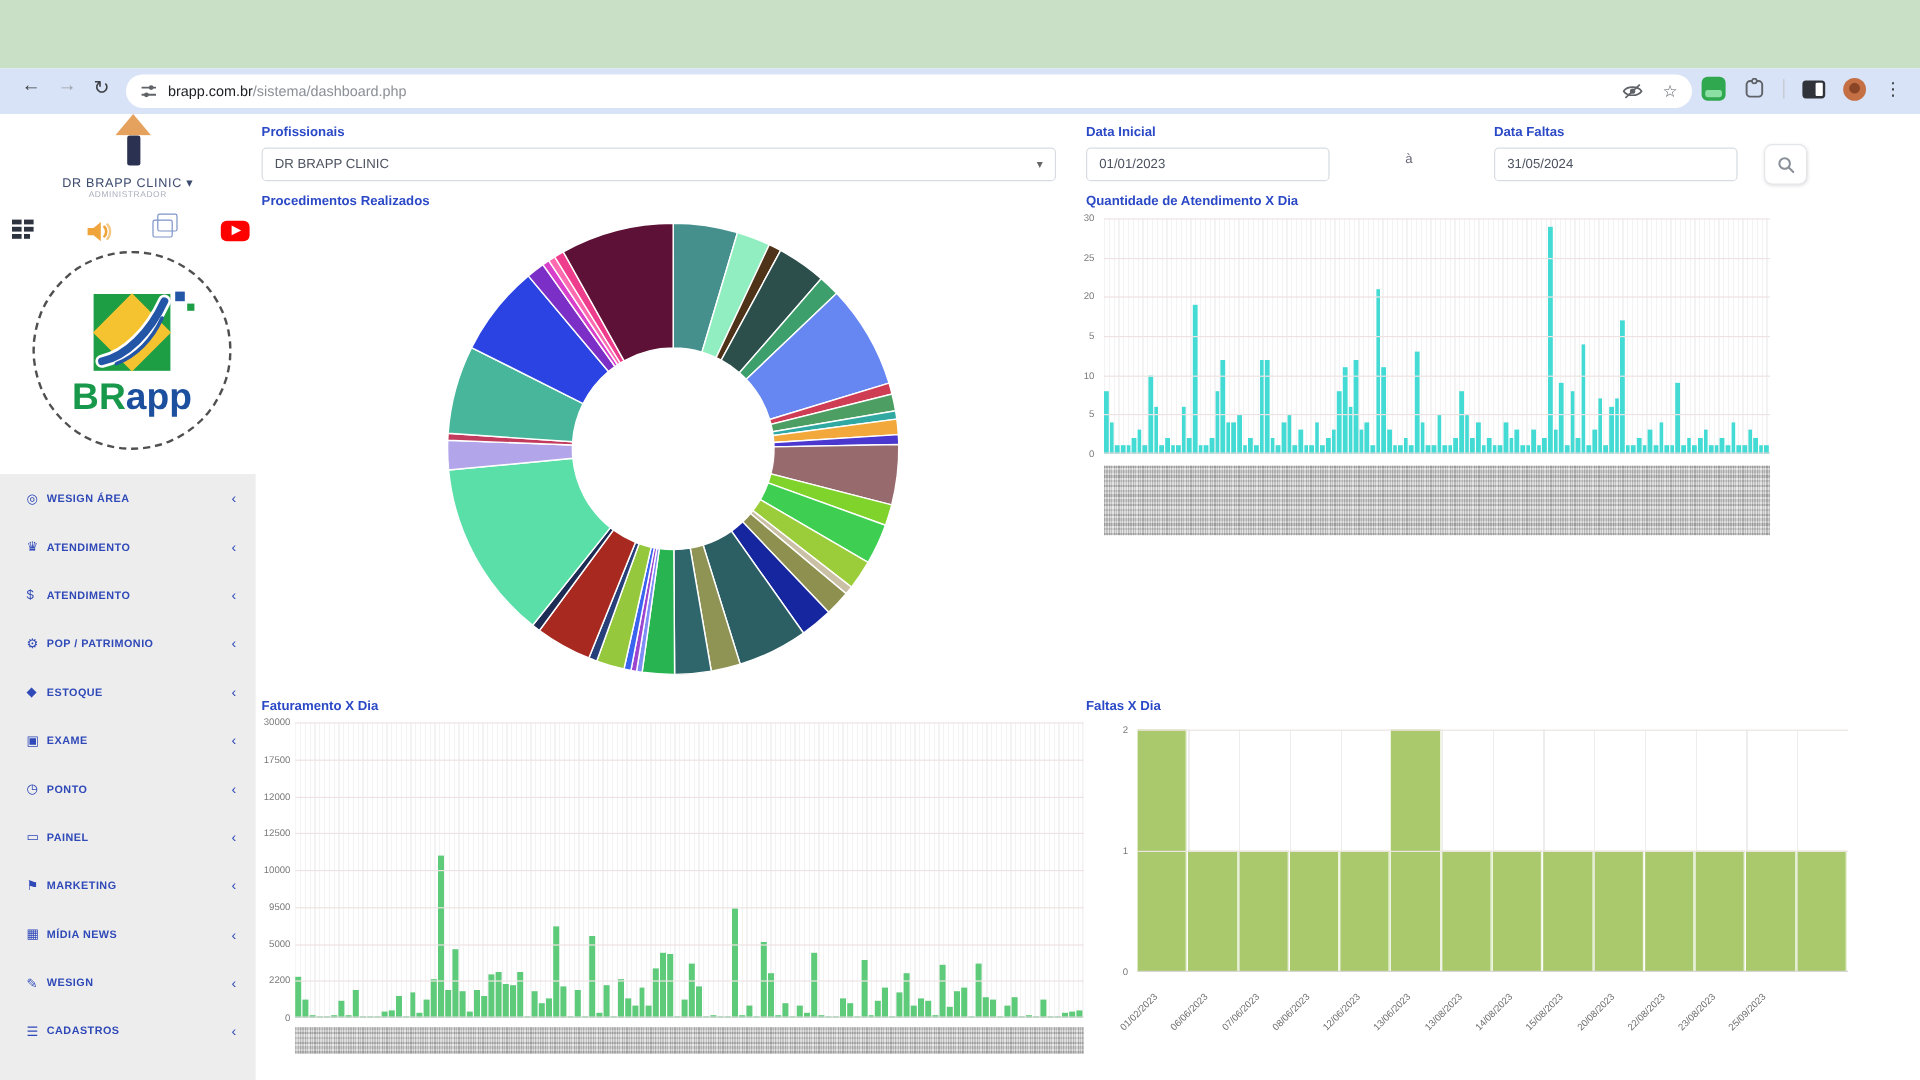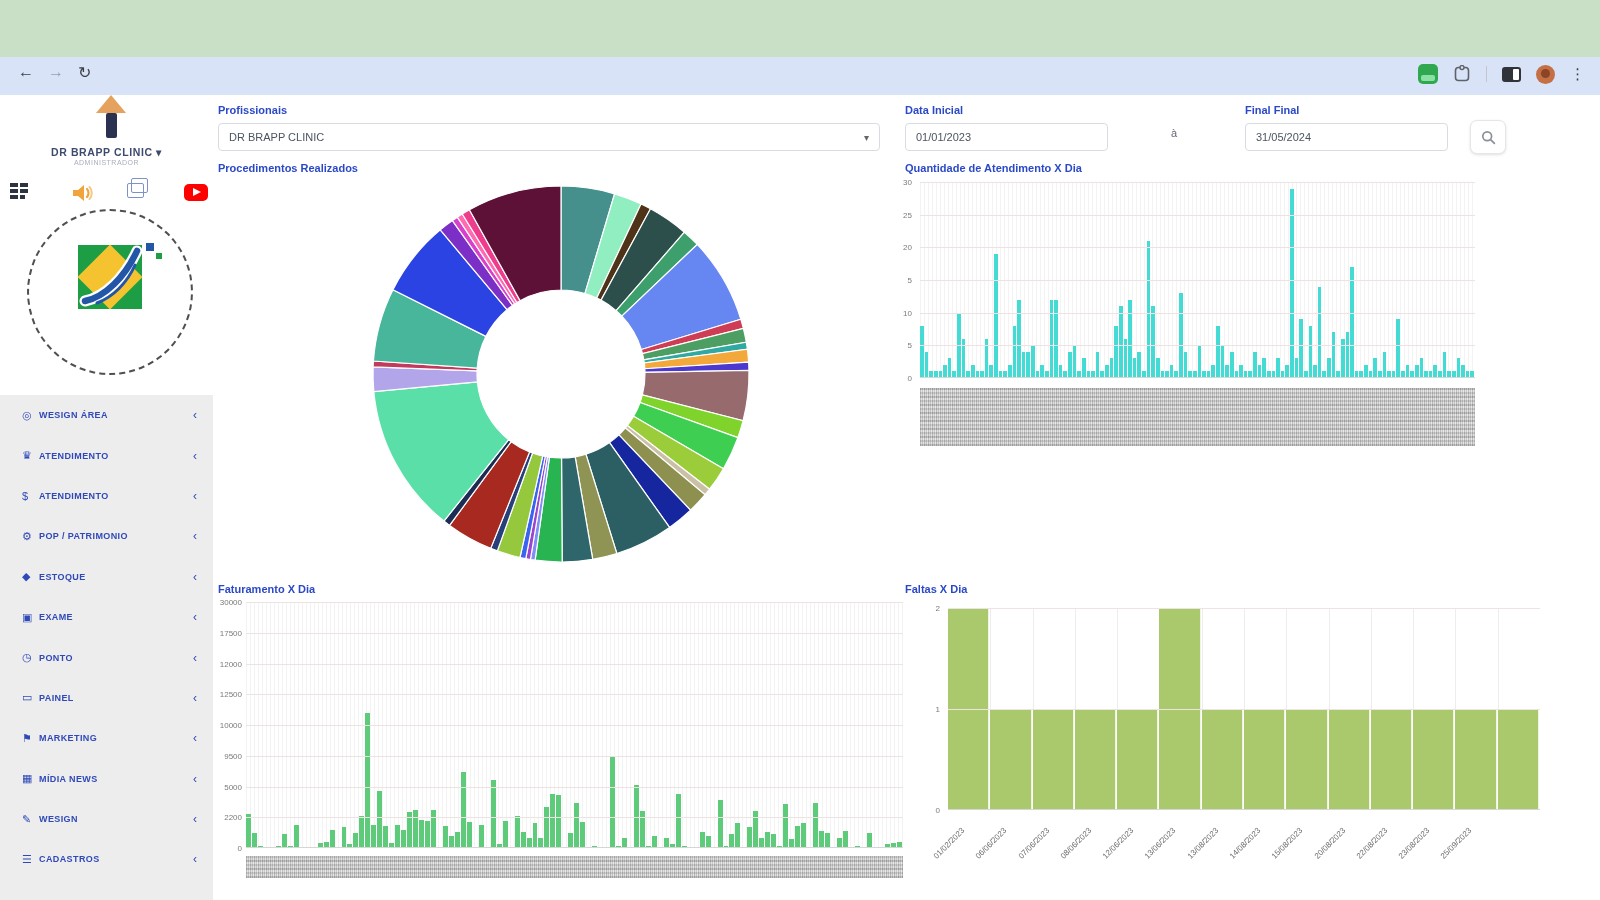--- a/index.html
+++ b/index.html
@@ -21,21 +21,21 @@
   .sidepanel:after{content:"";position:absolute;right:2px;top:2px;bottom:2px;width:6px;background:#fff;border-radius:1px;}
   .avatar-sm{width:19px;height:19px;border-radius:50%;background:#c56f44;position:relative;overflow:hidden;}
   .avatar-sm:after{content:"";position:absolute;left:5px;top:4px;width:9px;height:9px;border-radius:50%;background:#8a4526;}
   .vsep{width:1px;height:16px;background:#c2c6cd;}
   
   .side-white{position:absolute;left:0;top:95px;width:213px;height:300px;background:#fff;}
   .prof-avatar{position:absolute;left:92px;top:95px;width:38px;height:44px;}
   .pa-tri{width:30px;height:18px;margin:0 auto;background:#e5a15e;clip-path:polygon(50% 0,100% 100%,0 100%);}
   .pa-body{width:11px;height:25px;margin:0 auto;background:#2b3150;border-radius:2px;}
   .prof-name{position:absolute;left:0;top:146px;width:213px;text-align:center;font-size:10.5px;
-             font-weight:bold;color:#3c4a6e;letter-spacing:.6px;cursor:pointer;}
+             font-weight:normal;color:#3c4a6e;letter-spacing:.6px;cursor:pointer;}
   .prof-role{position:absolute;left:0;top:159px;width:213px;text-align:center;font-size:7px;color:#a9aebc;letter-spacing:.5px;}
   .util-row{position:absolute;left:0;top:181px;width:213px;height:26px;}
   .grid-ico{position:absolute;left:10px;top:2px;width:22px;height:19px;}
   .grid-ico i{position:absolute;width:8px;height:4px;background:#2e3340;}
   .spk{position:absolute;left:72px;top:2px;}
   .copy-ico{position:absolute;left:127px;top:2px;width:15px;height:13px;border:1.5px solid #7d93c8;border-radius:2px;background:#fff;}
   .copy-ico:before{content:"";position:absolute;left:3px;top:-6px;width:15px;height:13px;border:1.5px solid #7d93c8;border-radius:2px;}
   .yt-ico{position:absolute;left:184px;top:3px;width:24px;height:17px;background:#fd0000;border-radius:5px;}
   .yt-ico:after{content:"";position:absolute;left:9px;top:4px;border-left:8px solid #fff;border-top:4.5px solid transparent;border-bottom:4.5px solid transparent;}
   .logo-circle{position:absolute;left:27px;top:209px;width:166px;height:166px;border:2.5px dashed #4f4f4f;
@@ -83,20 +83,38 @@
 <body>
 
 <div class="stage">
 
   <div class="top-band"></div>
 
   <div class="browser-bar">
     <span class="nav-ico" style="left:18px">←</span>
     <span class="nav-ico" style="left:48px;color:#9aa0a6">→</span>
     <span class="nav-ico" style="left:78px">↻</span>
+    <div class="url-pill">
+      <svg width="14" height="14" viewBox="0 0 14 14" style="margin-right:9px">
+        <line x1="1" y1="4" x2="13" y2="4" stroke="#5f6368" stroke-width="1.6"></line>
+        <circle cx="9" cy="4" r="2" fill="#5f6368"></circle>
+        <line x1="1" y1="10" x2="13" y2="10" stroke="#5f6368" stroke-width="1.6"></line>
+        <circle cx="5" cy="10" r="2" fill="#5f6368"></circle>
+      </svg>
+      <span class="url-host">brapp.com.br</span>
+        <span class="url-path">/sistema/dashboard.php</span>
+      <span class="pill-right">
+        <svg width="17" height="14" viewBox="0 0 17 14">
+          <path d="M1 7 C4 2.5,13 2.5,16 7 C13 11.5,4 11.5,1 7 Z" fill="none" stroke="#5f6368" stroke-width="1.4"></path>
+          <circle cx="8.5" cy="7" r="2.2" fill="#5f6368"></circle>
+          <line x1="2.5" y1="12.5" x2="14.5" y2="1.5" stroke="#5f6368" stroke-width="1.4"></line>
+        </svg>
+        <span style="font-size:14px;color:#5f6368;cursor:pointer">☆</span>
+      </span>
+    </div>
     <div class="chrome-right" style="left:1418px">
       <span class="ext-green"></span>
       <svg width="18" height="18" viewBox="0 0 18 18">
         <rect x="2.5" y="2.5" width="13" height="13" rx="3" fill="none" stroke="#5f6368" stroke-width="1.6"></rect>
         <circle cx="9" cy="2.5" r="2" fill="#d8e3f7" stroke="#5f6368" stroke-width="1.4"></circle>
       </svg>
       <span class="vsep"></span>
       <span class="sidepanel"></span>
       <span class="avatar-sm"></span>
       <span style="font-size:15px;color:#3c4043;cursor:pointer">⋮</span>
@@ -136,20 +154,21 @@
     <div class="logo-sq">
       <div class="logo-diamond"></div>
     </div>
     <svg class="logo-swoosh" width="86" height="74" viewBox="0 0 86 74">
       <path d="M12 62 C 32 58, 52 38, 64 12" fill="none" stroke="#ffffff" stroke-width="11" stroke-linecap="round"></path>
       <path d="M12 62 C 32 58, 52 38, 64 12" fill="none" stroke="#2456a8" stroke-width="6.5" stroke-linecap="round"></path>
       <path d="M24 64 C 40 58, 54 44, 62 26" fill="none" stroke="#2456a8" stroke-width="3" stroke-linecap="round"></path>
     </svg>
     <div class="logo-px1"></div>
     <div class="logo-px2"></div>
+    <div class="logo-text"><span class="g">BR</span><span class="b">app</span></div>
   </div>
 
   <nav class="menu">
       <div class="menu-item">
         <span class="mi-ico">◎</span>
         <span class="mi-label">WESIGN ÁREA</span>
         <span class="mi-chev">‹</span>
       </div>
       <div class="menu-item">
         <span class="mi-ico">♛</span>
@@ -211,21 +230,21 @@
   <div class="flabel" style="left:218px;top:104px">Profissionais</div>
   <div class="fbox" style="left:218px;top:123px;width:662px">
     <span>DR BRAPP CLINIC</span>
     <span class="caret">▾</span>
   </div>
   <div class="flabel" style="left:905px;top:104px">Data Inicial</div>
   <div class="fbox" style="left:905px;top:123px;width:203px">
     <span>01/01/2023</span>
   </div>
   <div class="between">à</div>
-  <div class="flabel" style="left:1245px;top:104px">Final Final</div>
+  <div class="flabel" style="left:1245px;top:104px">Data Faltas</div>
   <div class="fbox" style="left:1245px;top:123px;width:203px">
     <span>31/05/2024</span>
   </div>
   <div class="btn-search">
     <svg width="15" height="15" viewBox="0 0 15 15">
       <circle cx="6.2" cy="6.2" r="4.4" fill="none" stroke="#8a8f98" stroke-width="1.7"></circle>
       <line x1="9.6" y1="9.6" x2="13.4" y2="13.4" stroke="#8a8f98" stroke-width="1.7" stroke-linecap="round"></line>
     </svg>
   </div>
 

